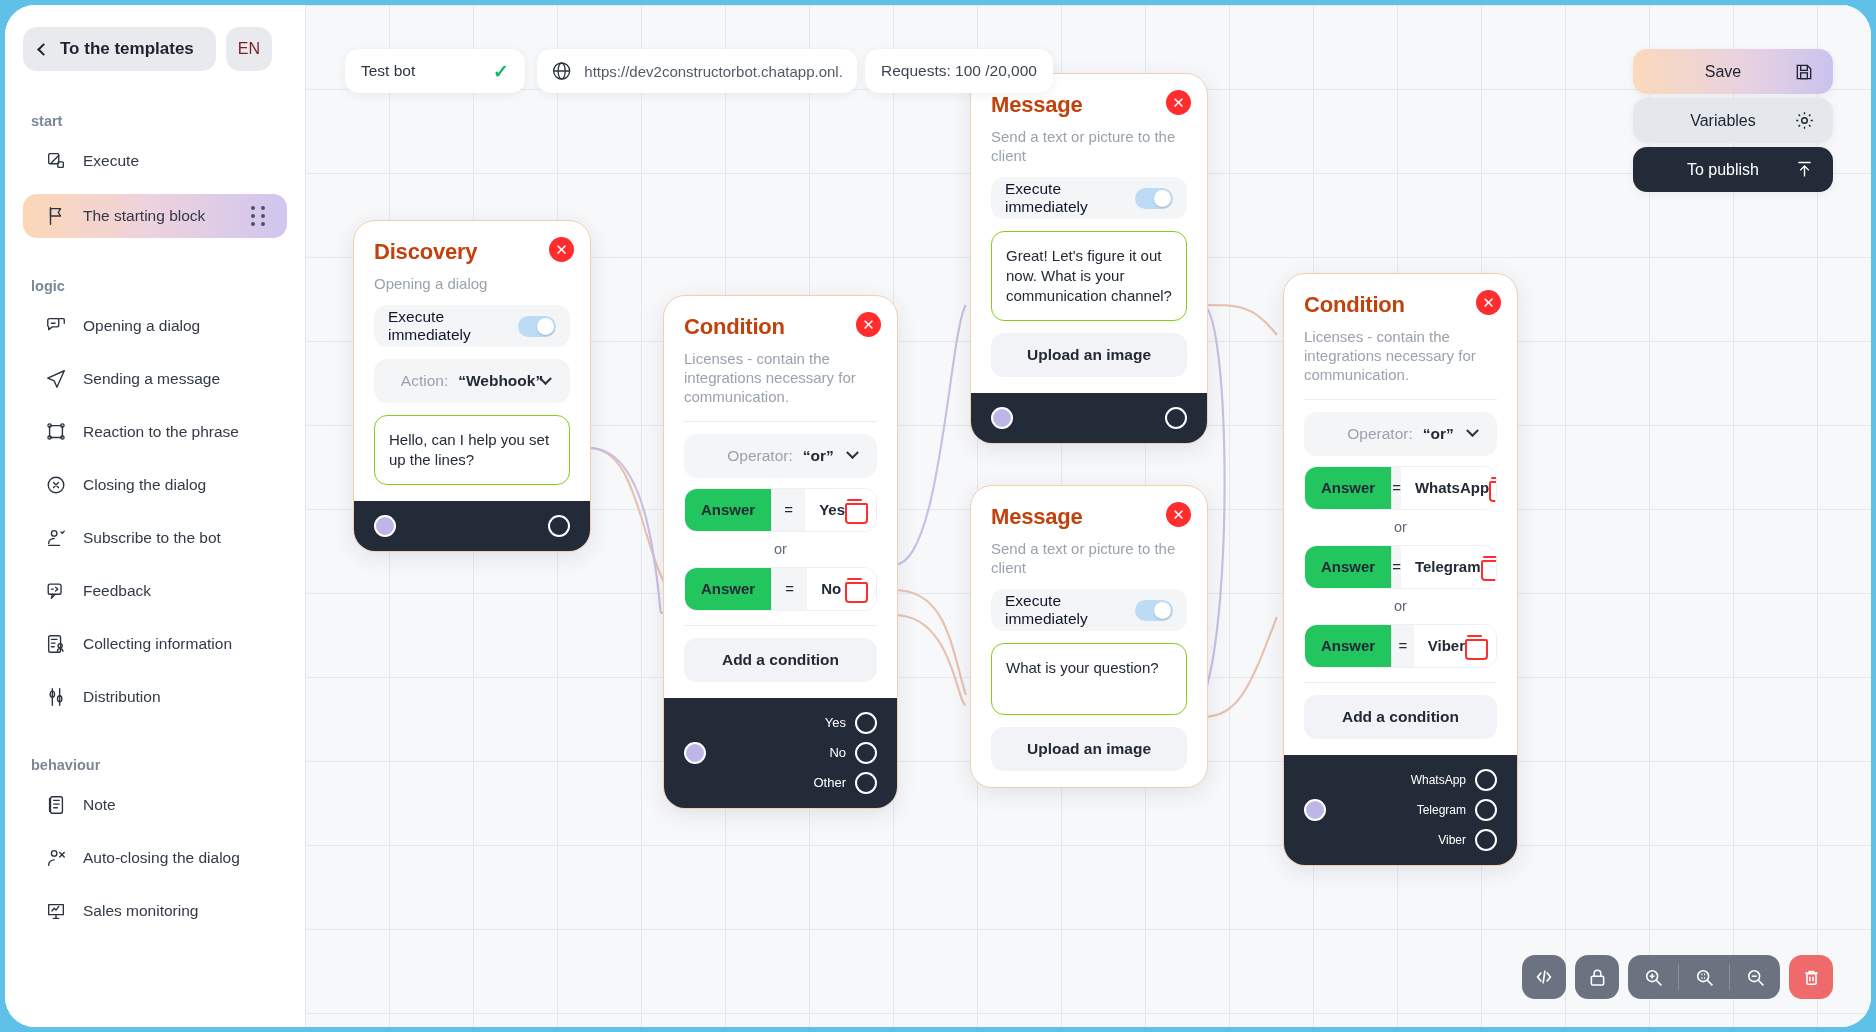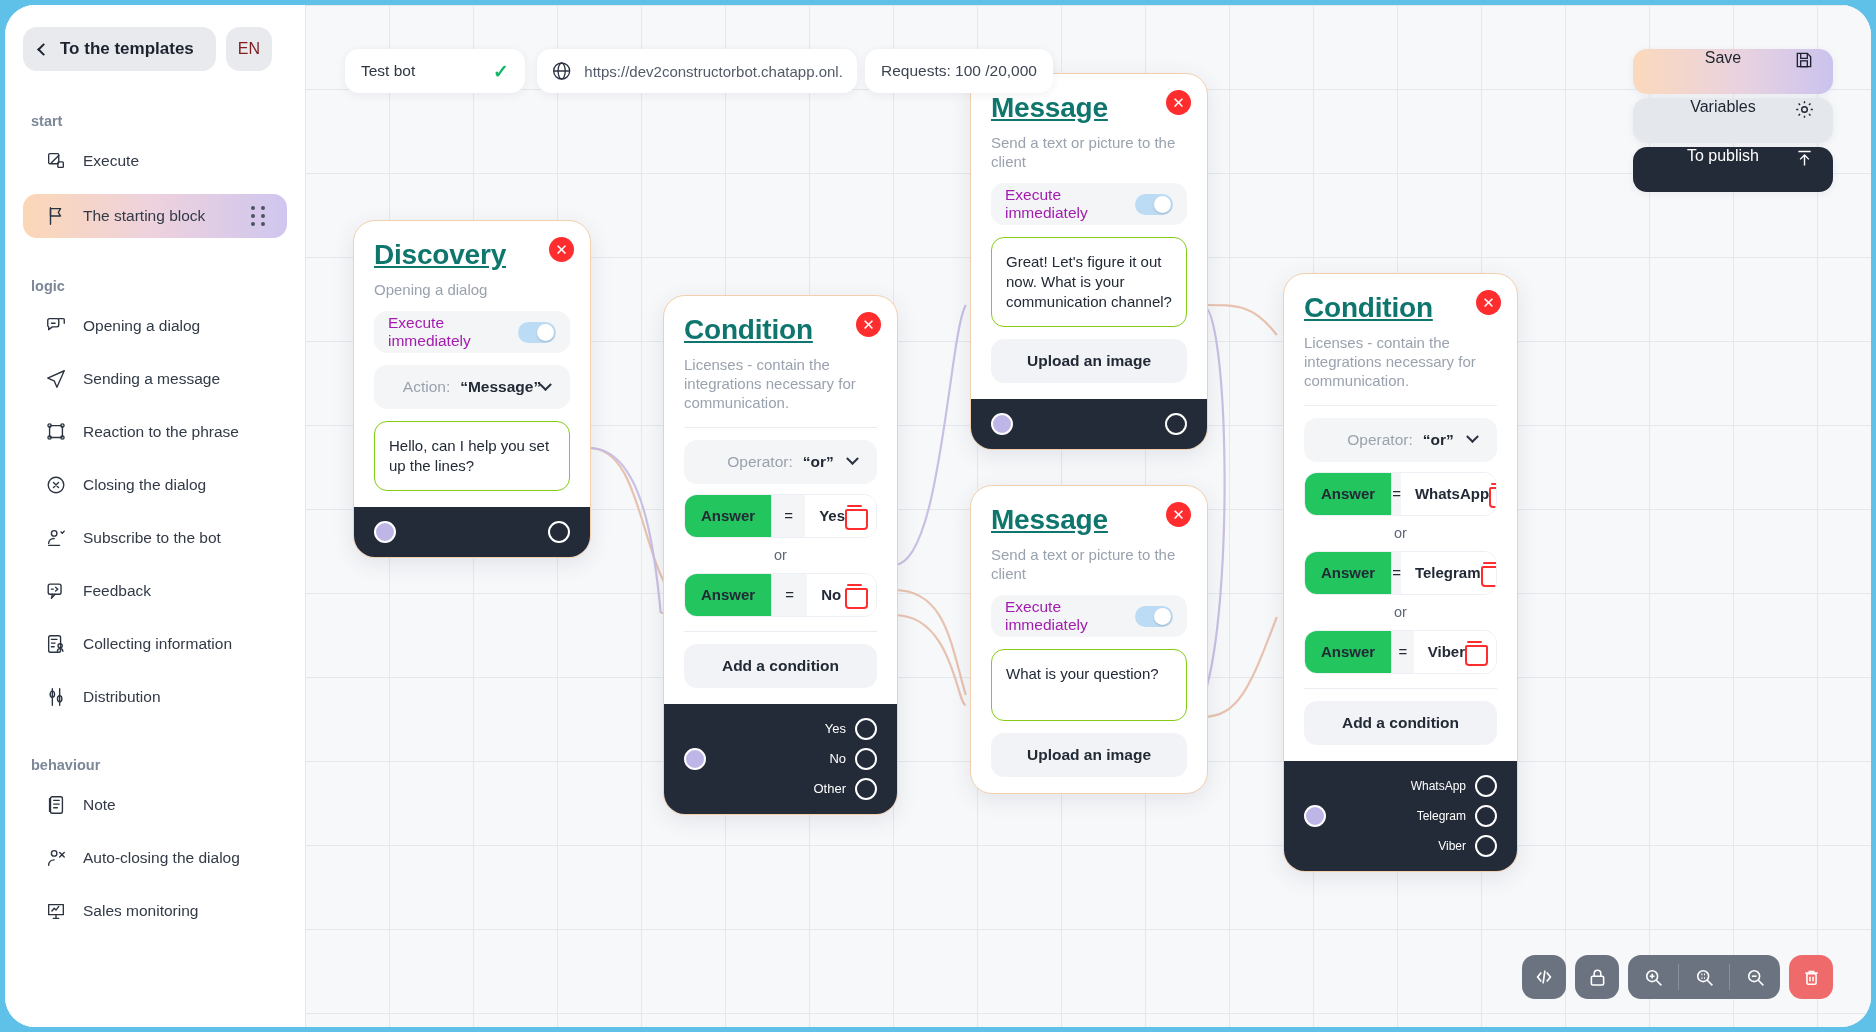--- a/index.html
+++ b/index.html
@@ -94,55 +94,55 @@
   #chip-bot { left: 40px; top: 44px; width: 180px; padding: 0 16px; justify-content: space-between; }
   #chip-url { left: 232px; top: 44px; width: 320px; padding: 0 14px; gap: 12px; }
   .url-text { color: #535b68; font-size: 15px; white-space: nowrap; overflow: hidden; }
   #chip-req { left: 560px; top: 44px; padding: 0 16px; color: #3d4553; }
   .check { color: #12b76a; font-size: 19px; font-weight: 700; }
 
   
   .act {
     position: absolute; z-index: 30; right: 38px;
     width: 200px; height: 45px; border-radius: 14px;
-    display: flex; align-items: flex-start; justify-content: space-between;
+    display: flex; align-items: center; justify-content: space-between;
     padding: 0 18px 0 20px; border: none; cursor: pointer;
     font-size: 16px; font-family: "Liberation Sans", sans-serif;
     box-shadow: 0 2px 8px rgba(30,40,60,.06);
   }
   #btn-save { top: 44px; background: linear-gradient(90deg,#fbd9bc 0%,#e8d2e0 55%,#cbc3ee 100%); color:#1d2430; }
   #btn-vars { top: 93px; background: #e4e7ec; color:#1d2430; }
   #btn-pub  { top: 142px; background: #232a38; color:#ffffff; }
   .act .lbl { flex:1; text-align:center; }
   .act .ic { width: 22px; height: 22px; display:flex; align-items:center; justify-content:center; }
 
   
   .node {
     position: absolute; z-index: 20;
     background: #ffffff;
     border-radius: 22px;
     border: 1px solid #f3cfae;
     box-shadow: 0 6px 22px rgba(40,50,70,.10);
     overflow: hidden;
   }
   .node .body { padding: 18px 20px 16px 20px; }
-  .node h3 { font-size: 28px; font-weight: 700; color: #0f766e; letter-spacing: -.2px; text-decoration: underline; }
+  .node h3 { font-size: 22px; font-weight: 700; color: #c2410c; letter-spacing: -.2px; }
   .node .sub { font-size: 15px; color: #9aa2ae; margin-top: 9px; line-height: 1.28; }
   .node .hr { height:1px; background:#e9ecf1; margin: 14px 0 12px 0; }
   .close {
     position: absolute; right: 16px; top: 16px;
     width: 25px; height: 25px; border-radius: 50%;
     background: #ff2d2d; color:#fff; border:none; cursor:pointer;
     display:flex; align-items:center; justify-content:center;
     font-size: 15px; line-height:1; font-family: "Liberation Sans", sans-serif;
   }
   .row-grey {
     background: #f4f5f7; border-radius: 13px;
     height: 42px; display:flex; align-items:center;
-    padding: 0 14px; font-size: 15.5px; color:#a21caf;
+    padding: 0 14px; font-size: 15.5px; color:#0f172a;
     margin-top: 12px; justify-content: space-between;
   }
   .toggle { width: 38px; height: 21px; border-radius: 11px;
     background: #bcdcf5; position: relative; flex:0 0 38px; cursor:pointer; }
   .toggle i { position:absolute; right:2px; top:2px; width:17px; height:17px;
     border-radius:50%; background:#fff; display:block; box-shadow:0 1px 2px rgba(0,0,0,.18); }
   .select-grey {
     background:#f4f5f7; border-radius:13px; height:44px;
     display:flex; align-items:center; justify-content:center; gap:10px;
     position:relative; margin-top:12px; font-size:15.5px; color:#9aa2ae; cursor:pointer;
@@ -433,21 +433,21 @@
         <button class="close">✕</button>
         <div class="sub">Opening a dialog</div>
         <div class="row-grey">
           <span>Execute immediately</span>
           <span class="toggle">
                 <i></i>
               </span>
         </div>
         <div class="select-grey">
           <span>Action:</span>
-          <b>“Message”</b>
+          <b>“Webhook”</b>
           <span class="chev-dn"></span>
         </div>
         <div class="textarea" style="min-height:66px">Hello, can I help you set up the lines?</div>
       </div>
       <div class="footer">
         <span class="port-in"></span>
         <span class="port-out"></span>
       </div>
     </div>
 

